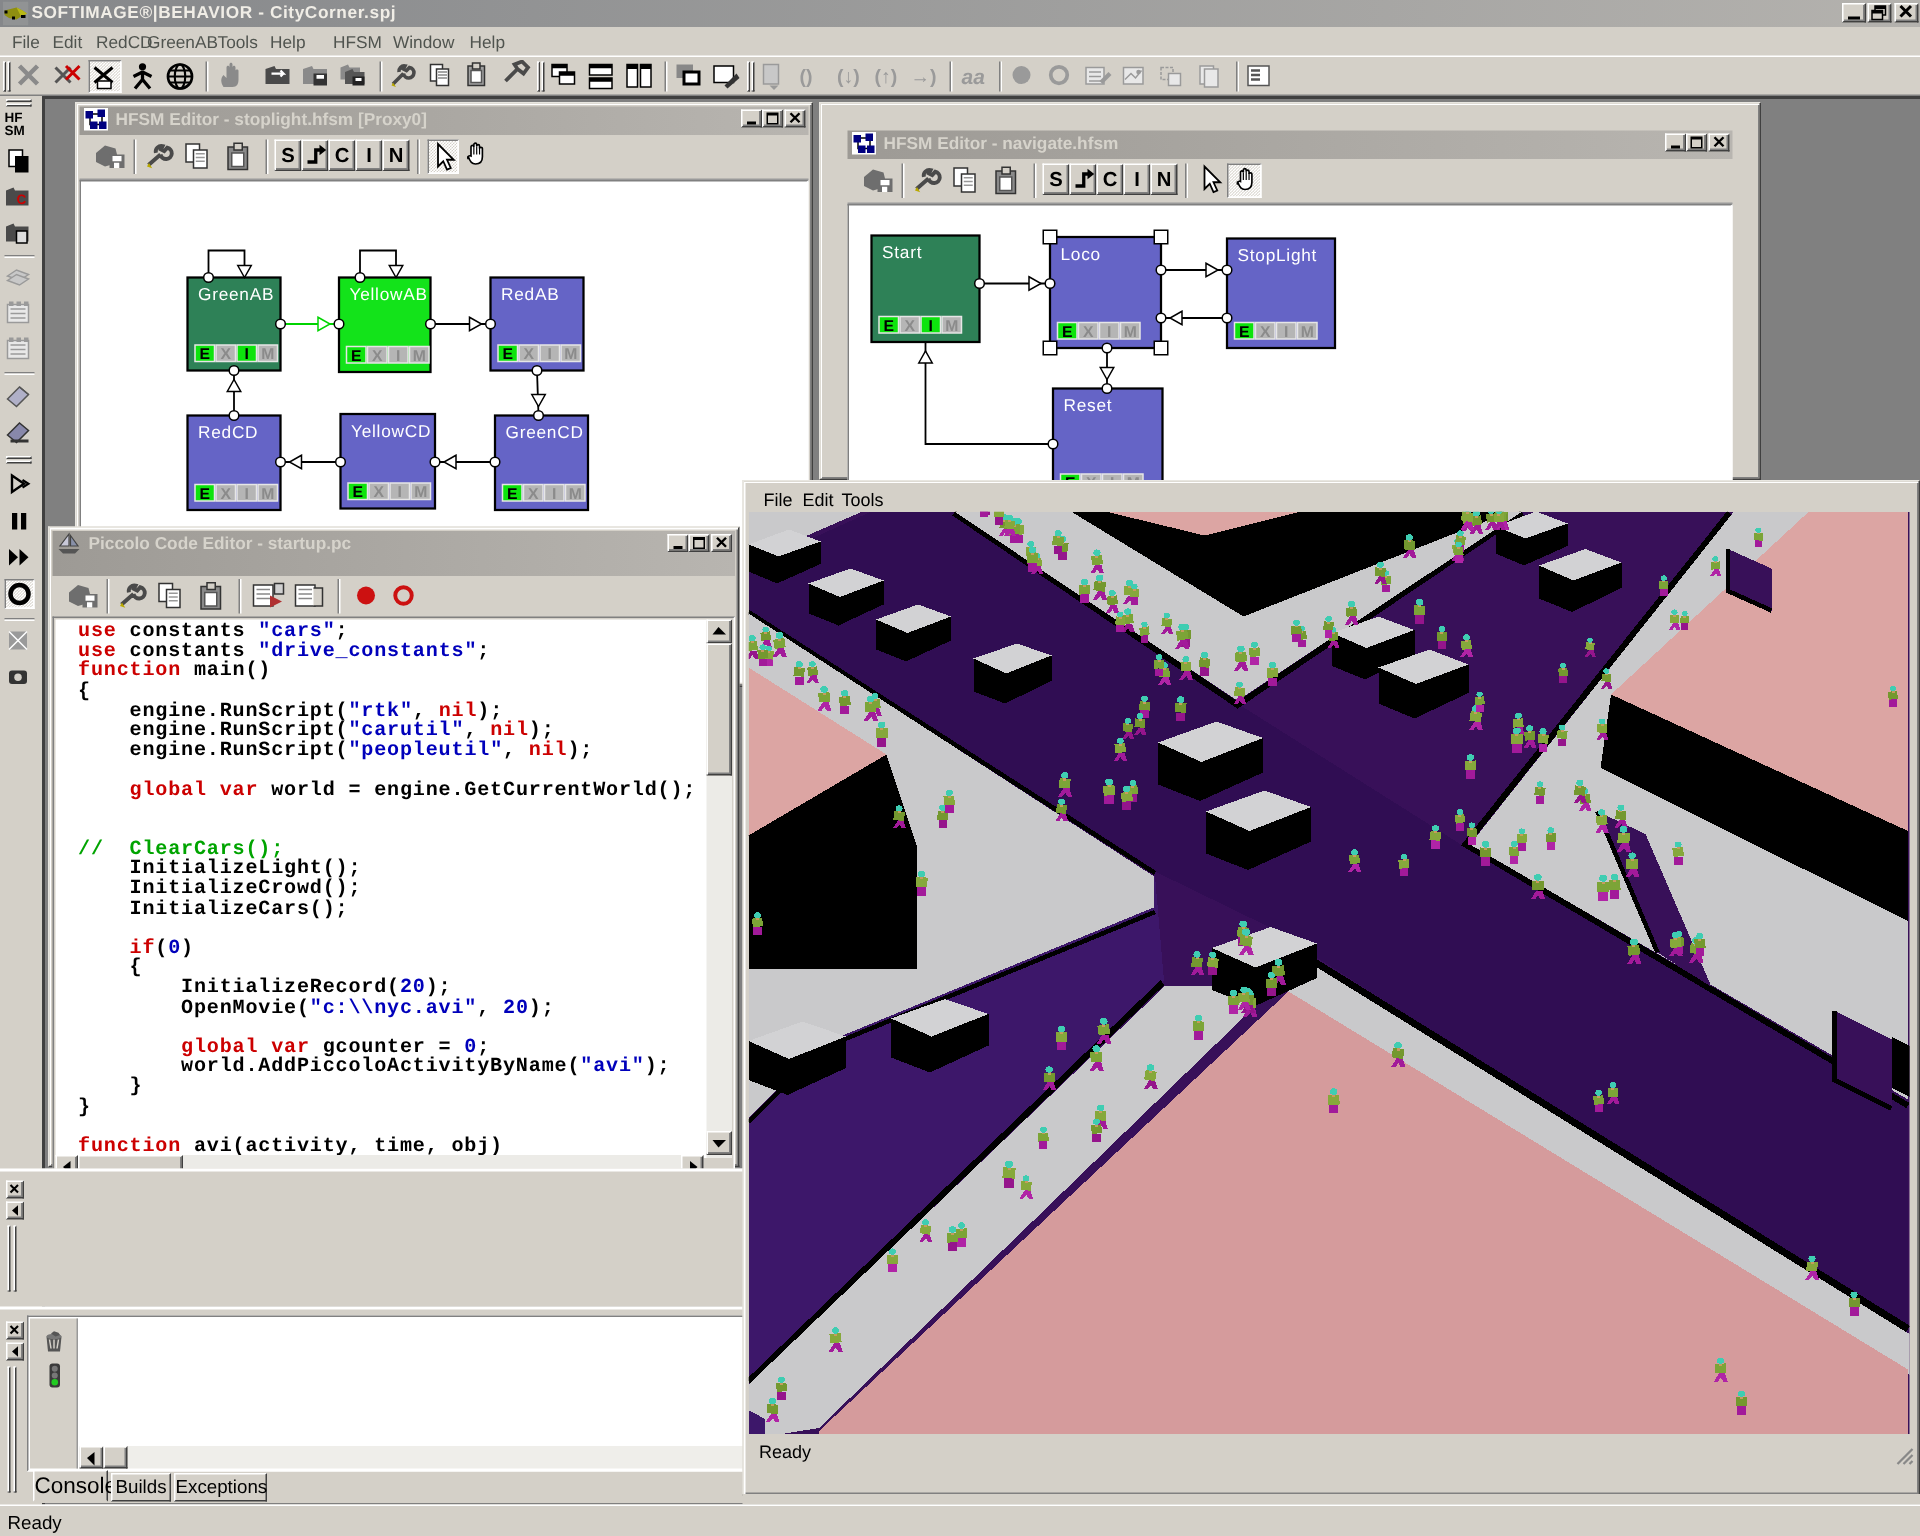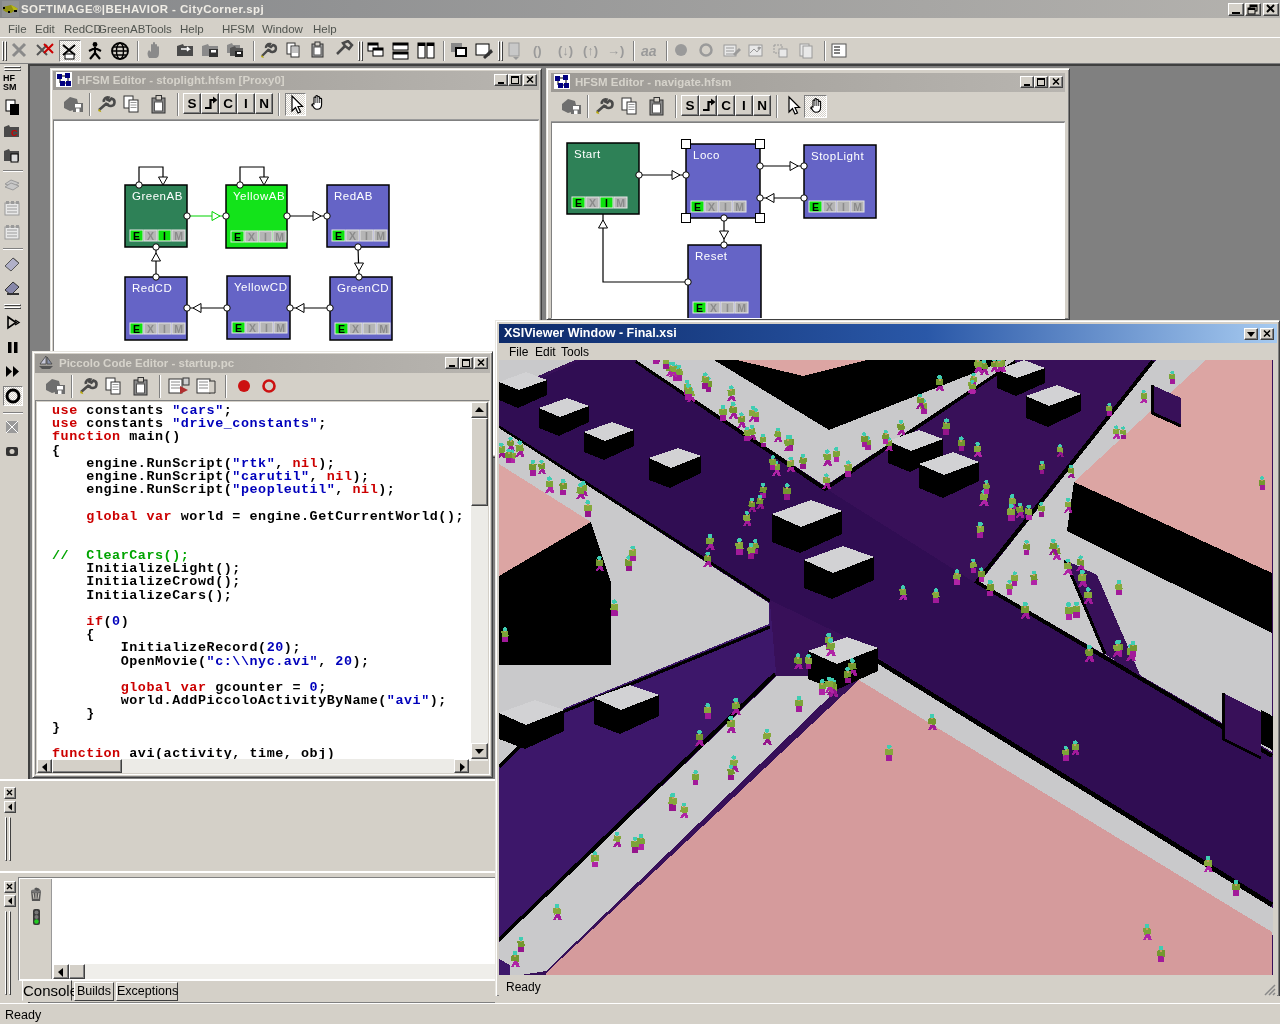--- a/index.html
+++ b/index.html
@@ -378,21 +378,21 @@
         <circle cx="236" cy="187" r="3.2" fill="#fff" stroke="#000"></circle>
         <circle cx="173" cy="187" r="3.2" fill="#fff" stroke="#000"></circle>
         <polygon points="147,182.5 139,187 147,191.5" fill="#fff" stroke="#000"></polygon>
         <circle cx="133" cy="187" r="3.2" fill="#fff" stroke="#000"></circle>
         <circle cx="102" cy="156" r="3.2" fill="#fff" stroke="#000"></circle>
         <polygon points="97.5,140 102,132 106.5,140" fill="#fff" stroke="#000"></polygon>
         <circle cx="102" cy="126" r="3.2" fill="#fff" stroke="#000"></circle>
       </svg>
  </div>
 </div>
-<div class="abs" style="left:546px;top:68px;width:524px;height:252px;background:#d4d0c8;border:1px solid;border-color:#e8e6e0 #404040 #404040 #e8e6e0;box-shadow:inset 1px 1px 0 #fff, inset -1px -1px 0 #808080;padding:4px">
+<div class="abs" style="left:546px;top:68px;width:628px;height:252px;background:#d4d0c8;border:1px solid;border-color:#e8e6e0 #404040 #404040 #e8e6e0;box-shadow:inset 1px 1px 0 #fff, inset -1px -1px 0 #808080;padding:18px">
  <div class="wtitle" style="position:relative;height:19px"><span class="abs" style="left:3px;top:1px;width:16px;height:15px;background:#fff">
         <svg width="16" height="15">
           <path d="M4,4 L12,4 L12,11 L4,11 Z" stroke="#000" fill="none"></path>
           <rect x="1" y="2" width="5" height="5" fill="#000080"></rect>
           <rect x="9" y="1" width="5" height="5" fill="#000080"></rect>
           <rect x="4" y="9" width="5" height="5" fill="#000080"></rect>
           <rect x="10" y="9" width="5" height="5" fill="#000080"></rect>
         </svg>
       </span><span style="margin-left:22px">HFSM Editor - navigate.hfsm</span><span class="abs" style="right:2px;top:2px"><span class="wbtn"><span class="abs" style="left:3px;top:7px;width:6px;height:2px;background:#000"></span></span><span class="wbtn"><span class="abs" style="left:2px;top:1px;width:8px;height:8px;border:1px solid #000;border-top:2px solid #000"></span></span><span class="wbtn" style="margin-left:1px"><svg width="12" height="10">
             <path d="M3,1.5 L9,7.5 M9,1.5 L3,7.5" stroke="#000" stroke-width="1.6"></path>
@@ -484,21 +484,21 @@
         <circle cx="208" cy="75" r="3.2" fill="#fff" stroke="#000"></circle>
         <circle cx="172" cy="95" r="3.2" fill="#fff" stroke="#000"></circle>
         <polygon points="167.5,108 172,116 176.5,108" fill="#fff" stroke="#000"></polygon>
         <circle cx="172" cy="122" r="3.2" fill="#fff" stroke="#000"></circle>
         <circle cx="136" cy="159" r="3.2" fill="#fff" stroke="#000"></circle>
         <polygon points="46.5,105 51,97 55.5,105" fill="#fff" stroke="#000"></polygon>
       </svg>
  </div>
 </div>
 <div class="abs" style="left:32px;top:351px;width:461px;height:427px;background:#d4d0c8;border:1px solid;border-color:#e8e6e0 #404040 #404040 #e8e6e0;box-shadow:inset 1px 1px 0 #fff, inset -1px -1px 0 #808080;padding:2px">
- <div class="wtitle" style="position:relative;height:19px"><span class="abs" style="left:3px;top:1px;width:16px;height:15px">
+ <div class="wtitle" style="position:relative;height:30px"><span class="abs" style="left:3px;top:1px;width:16px;height:15px">
         <svg width="16" height="15">
           <path d="M8,1 L8,9 L2,9 Z" fill="#c8c8d8" stroke="#444" stroke-width="0.8"></path>
           <path d="M9,2 L14,9 L9,9 Z" fill="#8890a8" stroke="#444" stroke-width="0.8"></path>
           <path d="M1,11 L15,11 L12,14 L4,14 Z" fill="#555"></path>
         </svg>
       </span><span style="margin-left:22px">Piccolo Code Editor - startup.pc</span><span class="abs" style="right:2px;top:2px"><span class="wbtn"><span class="abs" style="left:3px;top:7px;width:6px;height:2px;background:#000"></span></span><span class="wbtn"><span class="abs" style="left:2px;top:1px;width:8px;height:8px;border:1px solid #000;border-top:2px solid #000"></span></span><span class="wbtn" style="margin-left:1px"><svg width="12" height="10">
             <path d="M3,1.5 L9,7.5 M9,1.5 L3,7.5" stroke="#000" stroke-width="1.6"></path>
           </svg></span></span></div>
  <div style="height:27px;background:#d4d0c8;white-space:nowrap;padding-top:2px;position:relative"><span style="display:inline-block;vertical-align:top;margin-left:8px;width:24px;height:23px"><svg width="24" height="23">
           <path d="M3,9 L9,4 L16,6 L17,10 L16,16 L9,18 L3,15 Z" fill="#6e6e6e"></path>
@@ -605,27 +605,20 @@
      <span class="btn3 abs" style="left:16px;top:0;width:16px;height:15px"></span>
    </div>
  </div>
  <div class="abs" style="left:0;top:107px;width:497px;height:24px">
    <span class="abs" style="left:22px;top:0px;width:50px;height:21px;background:#d4d0c8;border:1px solid;border-color:#fff #404040 transparent #fff;font-size:15px;text-align:left;line-height:19px;color:#000">Console</span>
       <span class="abs" style="left:74px;top:2px;width:40px;height:19px;background:#d4d0c8;border:1px solid;border-color:#fff #404040 #404040 #fff;font-size:12.5px;text-align:center;line-height:17px;color:#000">Builds</span>
       <span class="abs" style="left:116px;top:2px;width:62px;height:19px;background:#d4d0c8;border:1px solid;border-color:#fff #404040 #404040 #fff;font-size:12.5px;text-align:center;line-height:17px;color:#000">Exceptions</span>
  </div>
 </div>
 <div class="abs" style="left:495px;top:320px;width:785px;height:677px;background:#d4d0c8;border:1px solid;border-color:#e8e6e0 #404040 #404040 #e8e6e0;box-shadow:inset 1px 1px 0 #fff, inset -1px -1px 0 #808080;padding:3px 2px 2px 3px">
- <div style="position:relative;height:19px;background:linear-gradient(90deg,#0d2a69,#2a58a8 55%,#a6caf0);color:#fff;font-weight:bold;font-size:12.5px;line-height:18px;padding-left:5px">XSIViewer Window - Final.xsi
-   <span class="abs" style="right:3px;top:3px"><span class="wbtn"><svg width="12" height="10">
-            <polygon points="2,3 10,3 6,8" fill="#000"></polygon>
-          </svg></span><span class="wbtn" style="margin-left:2px"><svg width="12" height="10">
-            <path d="M3,1.5 L9,7.5 M9,1.5 L3,7.5" stroke="#000" stroke-width="1.6"></path>
-          </svg></span></span>
- </div>
  <div style="position:relative;height:17px;background:#d4d0c8;font-size:12px;color:#000">
    <span style="position:absolute;left:10px;top:2px">File</span>
       <span style="position:absolute;left:36px;top:2px">Edit</span>
       <span style="position:absolute;left:62px;top:2px">Tools</span>
  </div>
  <div style="position:relative;width:775px;height:616px;overflow:hidden">
       <svg width="774" height="615" viewBox="0 0 774 615" shape-rendering="crispEdges">
         <rect width="774" height="615" fill="#381059"></rect>
         <polygon points="82,0 137,0 326,128 475,222 773,398 773,549 347,277 271,240 0,98 0,37" fill="#300d53"></polygon>
         <polygon points="0,406 49,357 271,243 277,313 0,579" fill="#3d176a"></polygon>

